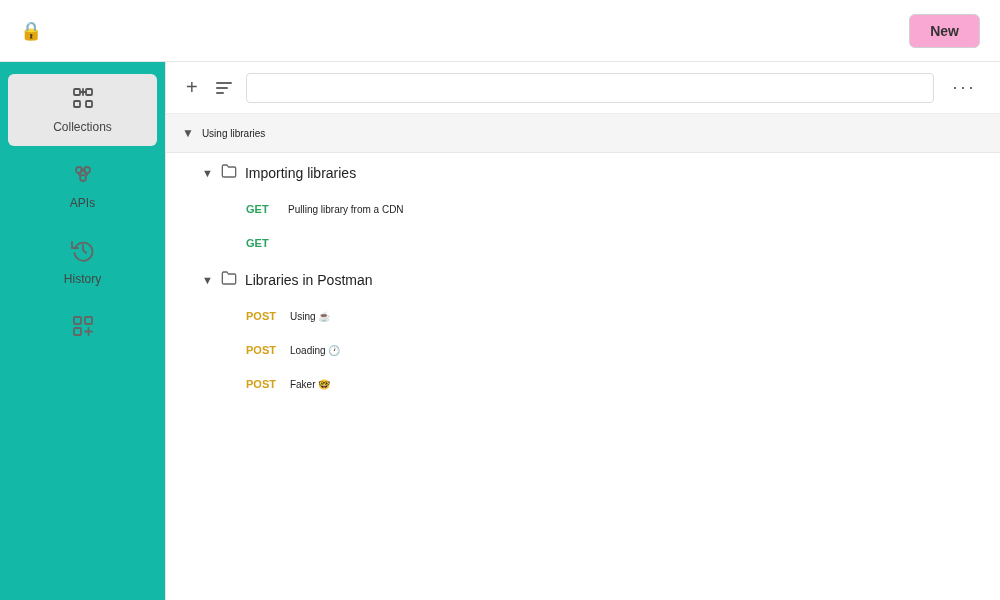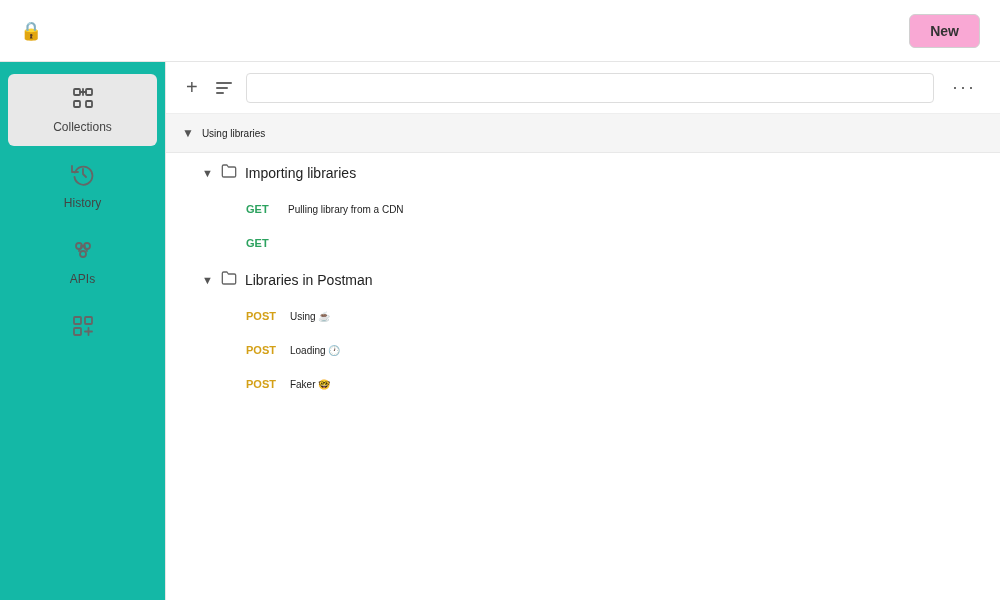--- a/index.html
+++ b/index.html
@@ -257,46 +257,46 @@
           <rect x="15" y="15" width="6" height="6" rx="1"></rect>
           <line x1="9" y1="6" x2="15" y2="6"></line>
           <line x1="12" y1="3" x2="12" y2="9"></line>
         </svg>
       </span>
       <span class="sidebar-label">Collections</span>
     </div>
 
     <div class="sidebar-item">
       <span class="sidebar-icon">
-        <svg width="24" height="24" viewBox="0 0 24 24" fill="none" stroke="#666" stroke-width="1.8" stroke-linecap="round" stroke-linejoin="round">
-          <polyline points="1 4 1 10 7 10"></polyline>
-          <path d="M3.51 15a9 9 0 1 0 .49-4.46"></path>
-          <polyline points="12 7 12 12 15 15"></polyline>
-        </svg>
-      </span>
-      <span class="sidebar-label">History</span>
-    </div>
-
-    <div class="sidebar-item">
-      <span class="sidebar-icon">
         <svg width="24" height="24" viewBox="0 0 24 24" fill="none" stroke="#666" stroke-width="1.8" stroke-linecap="round">
           <circle cx="8" cy="8" r="3"></circle>
           <circle cx="16" cy="8" r="3"></circle>
           <circle cx="12" cy="16" r="3"></circle>
           <line x1="11" y1="8" x2="8" y2="13"></line>
           <line x1="13" y1="8" x2="16" y2="13"></line>
           <line x1="10" y1="8" x2="14" y2="8"></line>
         </svg>
       </span>
       <span class="sidebar-label">APIs</span>
     </div>
 
     <div class="sidebar-item">
       <span class="sidebar-icon">
         <svg width="24" height="24" viewBox="0 0 24 24" fill="none" stroke="#666" stroke-width="1.8" stroke-linecap="round" stroke-linejoin="round">
+          <polyline points="1 4 1 10 7 10"></polyline>
+          <path d="M3.51 15a9 9 0 1 0 .49-4.46"></path>
+          <polyline points="12 7 12 12 15 15"></polyline>
+        </svg>
+      </span>
+      <span class="sidebar-label">History</span>
+    </div>
+
+    <div class="sidebar-item">
+      <span class="sidebar-icon">
+        <svg width="24" height="24" viewBox="0 0 24 24" fill="none" stroke="#666" stroke-width="1.8" stroke-linecap="round" stroke-linejoin="round">
           <rect x="3" y="3" width="7" height="7" rx="1"></rect>
           <rect x="14" y="3" width="7" height="7" rx="1"></rect>
           <rect x="3" y="14" width="7" height="7" rx="1"></rect>
           <line x1="17.5" y1="14" x2="17.5" y2="21"></line>
           <line x1="14" y1="17.5" x2="21" y2="17.5"></line>
         </svg>
       </span>
     </div>
   </div>
 

